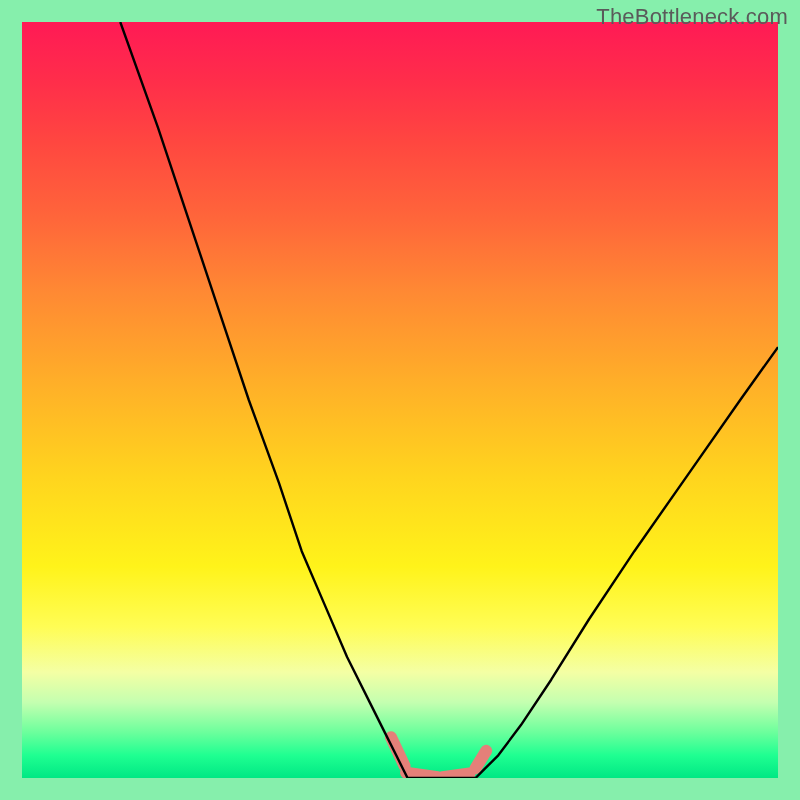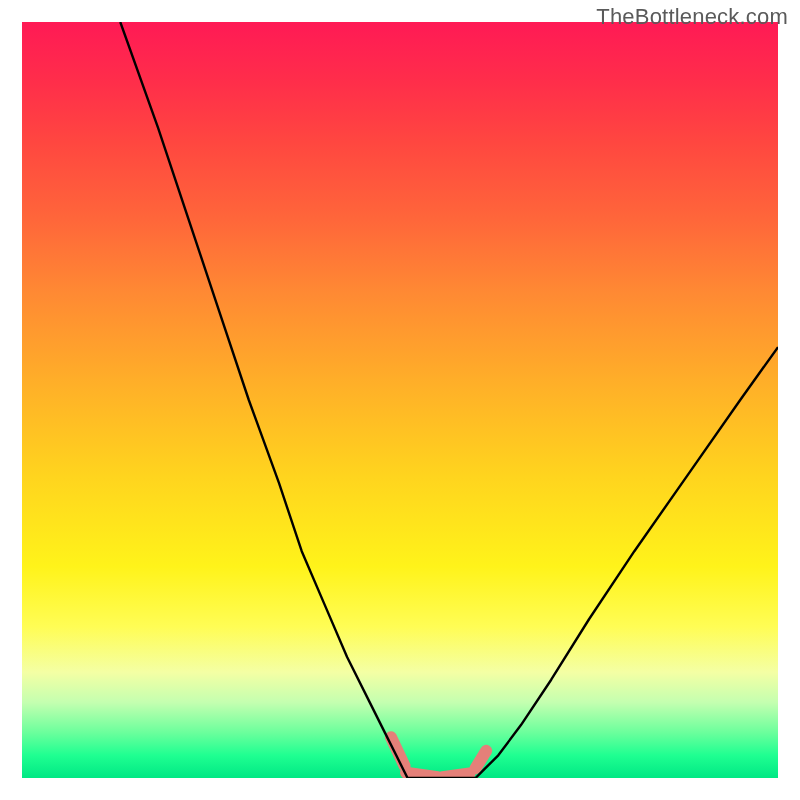--- a/index.html
+++ b/index.html
@@ -10,21 +10,21 @@
     overflow: hidden;
     background: #000;
     font-family: Arial, Helvetica, sans-serif;
   }
   .frame {
     position: absolute;
     left: 0;
     top: 0;
     width: 800px;
     height: 800px;
-    background: #ffffff;
+    background: #86efac;
   }
   .plot {
     position: absolute;
     left: 22px;
     top: 22px;
     width: 756px;
     height: 756px;
     overflow: hidden;
   }
   .gradient {

